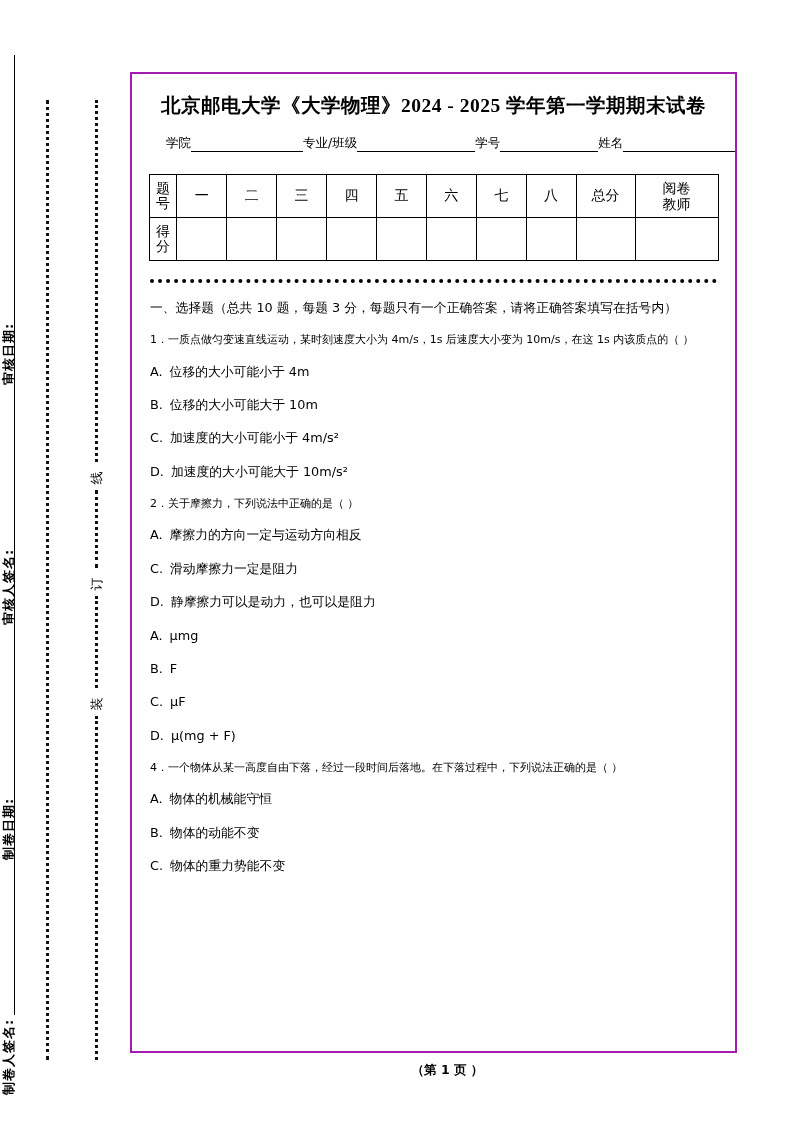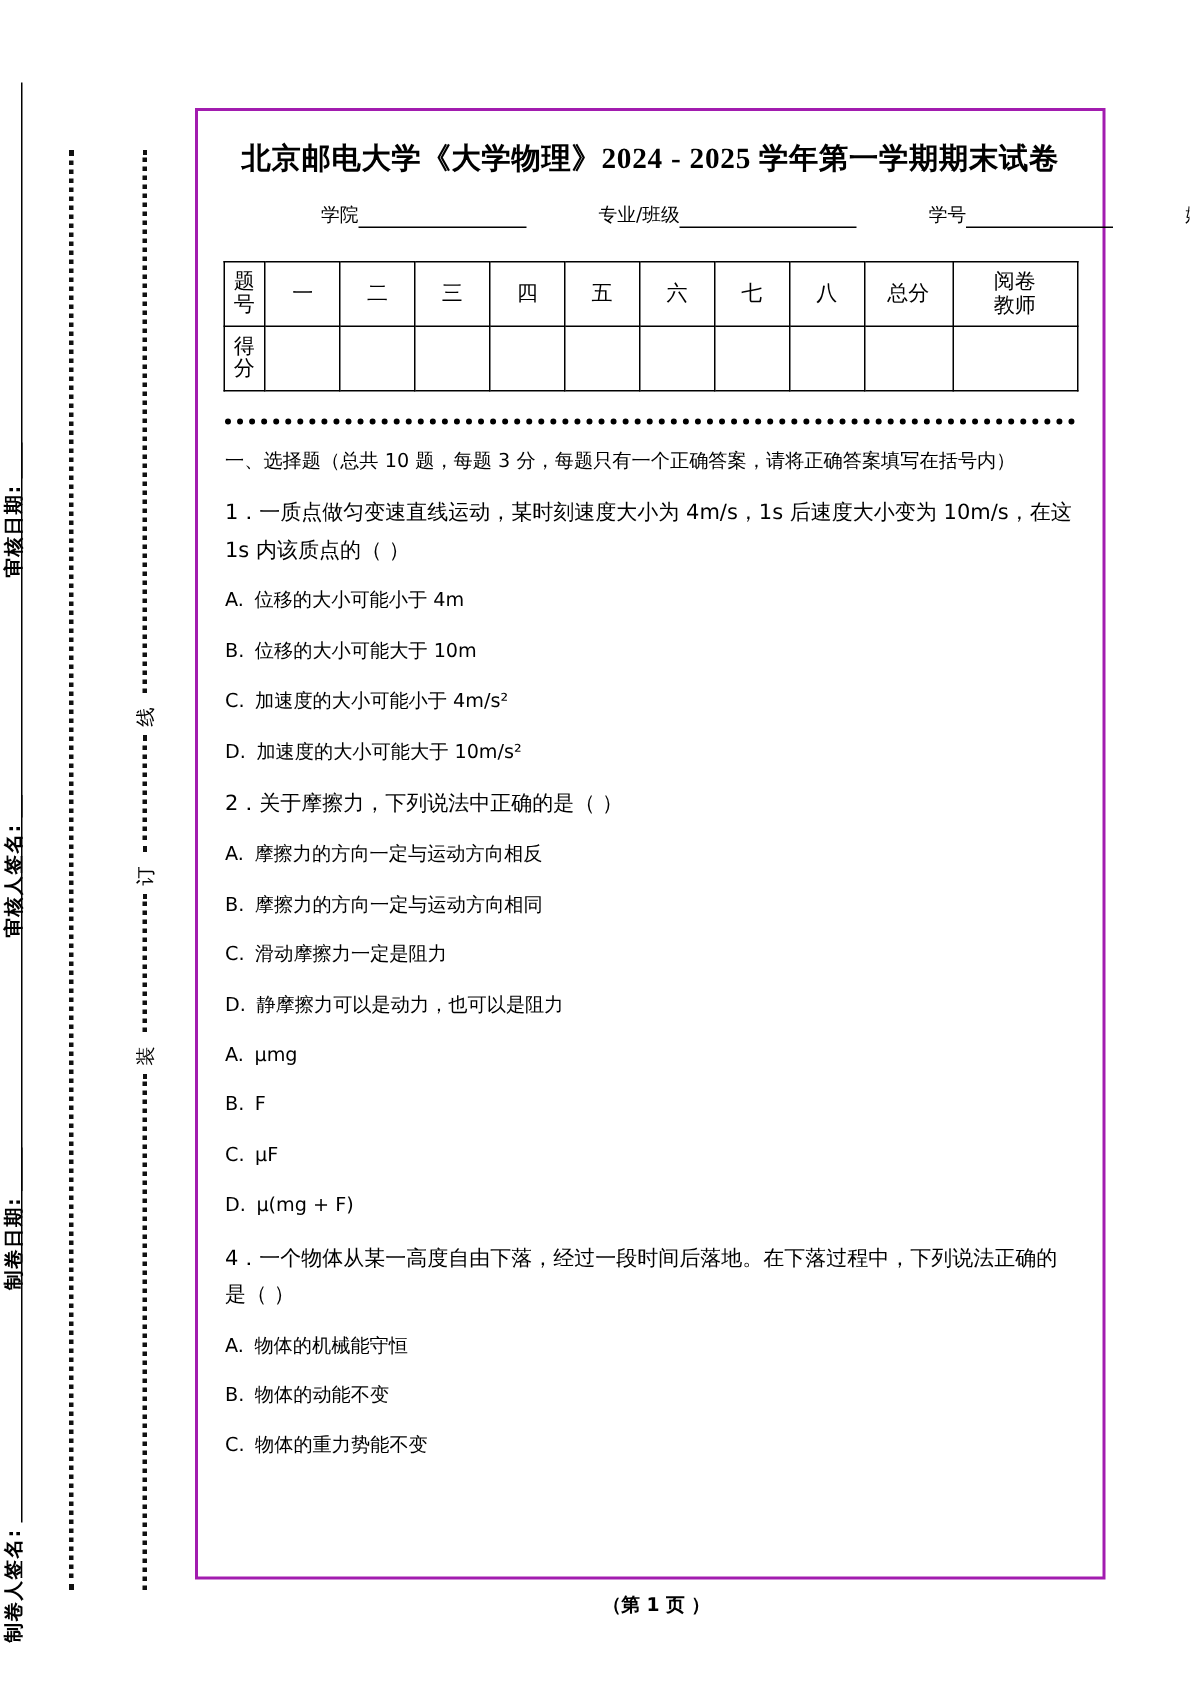--- a/index.html
+++ b/index.html
@@ -103,21 +103,20 @@
     display: flex;
     align-items: flex-end;
     font-size: 12.5px;
     padding: 0 6px 0 18px;
     font-family: "DejaVu Sans", "Liberation Sans", sans-serif;
   }
   .info-field {
     display: flex;
     align-items: flex-end;
     white-space: nowrap;
-    margin-left: 48px;
   }
   .info-field .lbl { flex: 0 0 auto; }
   .info-field .blank {
     border-bottom: 1px solid #000;
     height: 13px;
   }
   .f1 .blank { width: 112px; }
   .f2 .blank { width: 118px; }
   .f3 .blank { width: 98px; }
   .f4 .blank { width: 112px; }
@@ -164,35 +163,35 @@
     margin-top: 14px;
     padding: 0 4px 0 2px;
     font-family: "DejaVu Sans", "Liberation Sans", sans-serif;
   }
   .sec-head {
     font-size: 12.8px;
     line-height: 1.75;
     margin-bottom: 8px;
   }
   .q-stem {
-    font-size: 14px;
+    font-size: 11px;
     line-height: 1.75;
     margin: 11px 0 0 0;
   }
   .q-opt {
     font-size: 12.8px;
     line-height: 1.75;
     margin: 11px 0 0 0;
   }
   .opt-letter { margin-right: 7px; }
 
   
   .page-footer {
     position: absolute;
-    left: 134px;
+    left: 144px;
     top: 1062px;
     width: 607px;
     text-align: center;
     font-size: 12.5px;
     font-weight: bold;
     font-family: "DejaVu Sans", "Liberation Sans", sans-serif;
   }
 </style>
 </head>
 <body>
@@ -306,23 +305,20 @@
       </div>
       <div class="q-opt">
         <span class="opt-letter">D.</span><span>加速度的大小可能大于 10m/s²</span>
       </div>
 
       <div class="q-stem">2．关于摩擦力，下列说法中正确的是（    ）</div>
       <div class="q-opt">
         <span class="opt-letter">A.</span><span>摩擦力的方向一定与运动方向相反</span>
       </div>
       <div class="q-opt">
-        <span class="opt-letter">B.</span><span>摩擦力的方向一定与运动方向相同</span>
-      </div>
-      <div class="q-opt">
         <span class="opt-letter">C.</span><span>滑动摩擦力一定是阻力</span>
       </div>
       <div class="q-opt">
         <span class="opt-letter">D.</span><span>静摩擦力可以是动力，也可以是阻力</span>
       </div>
 
       <div class="q-opt">
         <span class="opt-letter">A.</span><span>μmg</span>
       </div>
       <div class="q-opt">

